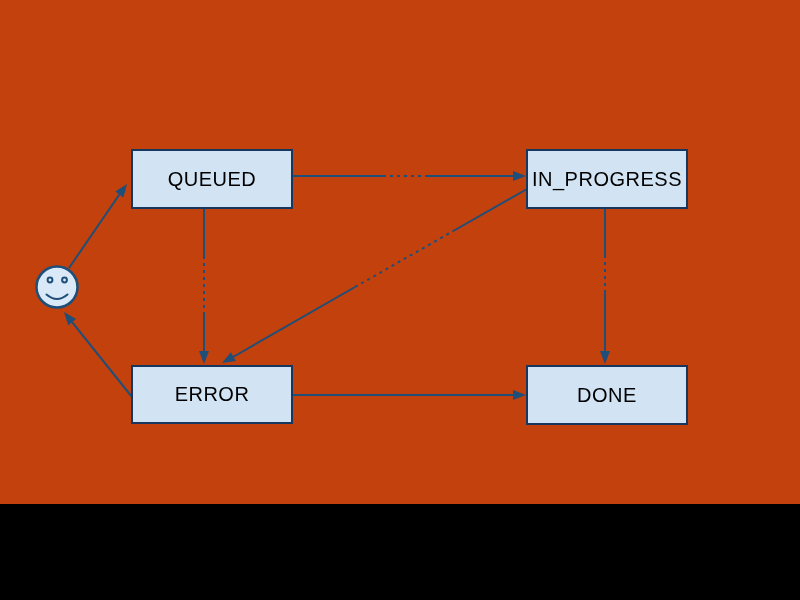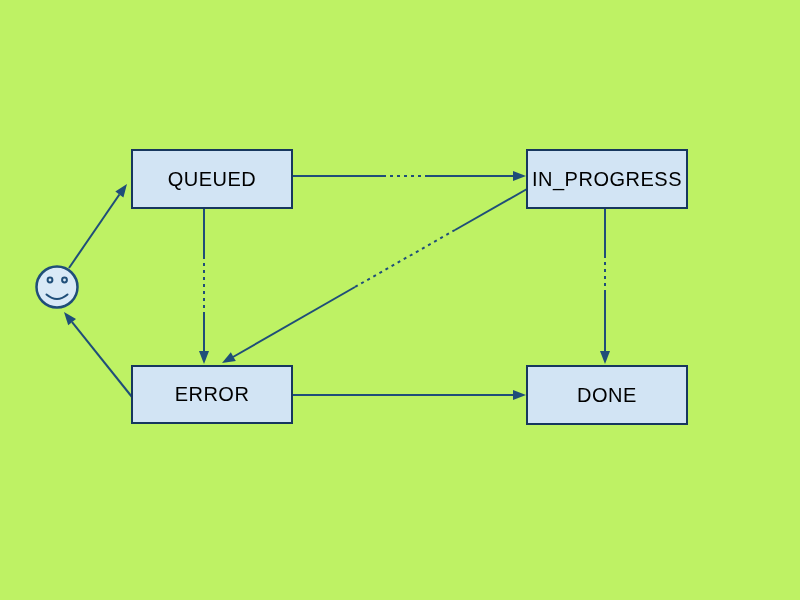--- a/index.html
+++ b/index.html
@@ -7,22 +7,22 @@
     padding: 0;
     background: #000000;
     width: 800px;
     height: 600px;
     overflow: hidden;
     font-family: "Liberation Sans", sans-serif;
   }
   .stage {
     position: relative;
     width: 800px;
-    height: 600px;
-    background: #bef264;
+    height: 504px;
+    background: #c2410c;
   }
   svg { display: block; }
   .node-box {
     fill: #d2e4f4;
     stroke: #17375e;
     stroke-width: 2;
   }
   .node-label {
     fill: #000000;
     font-family: "Liberation Sans", sans-serif;

